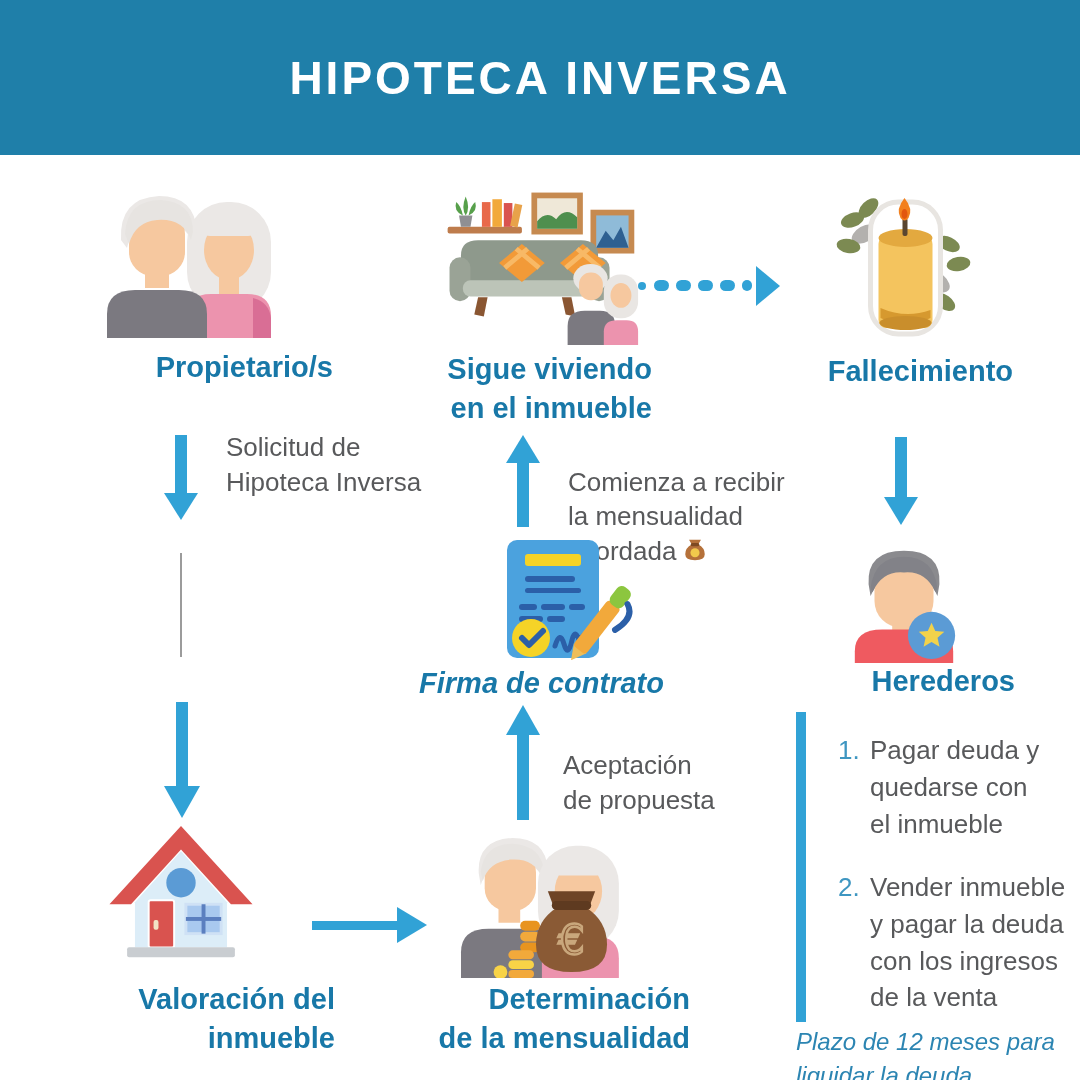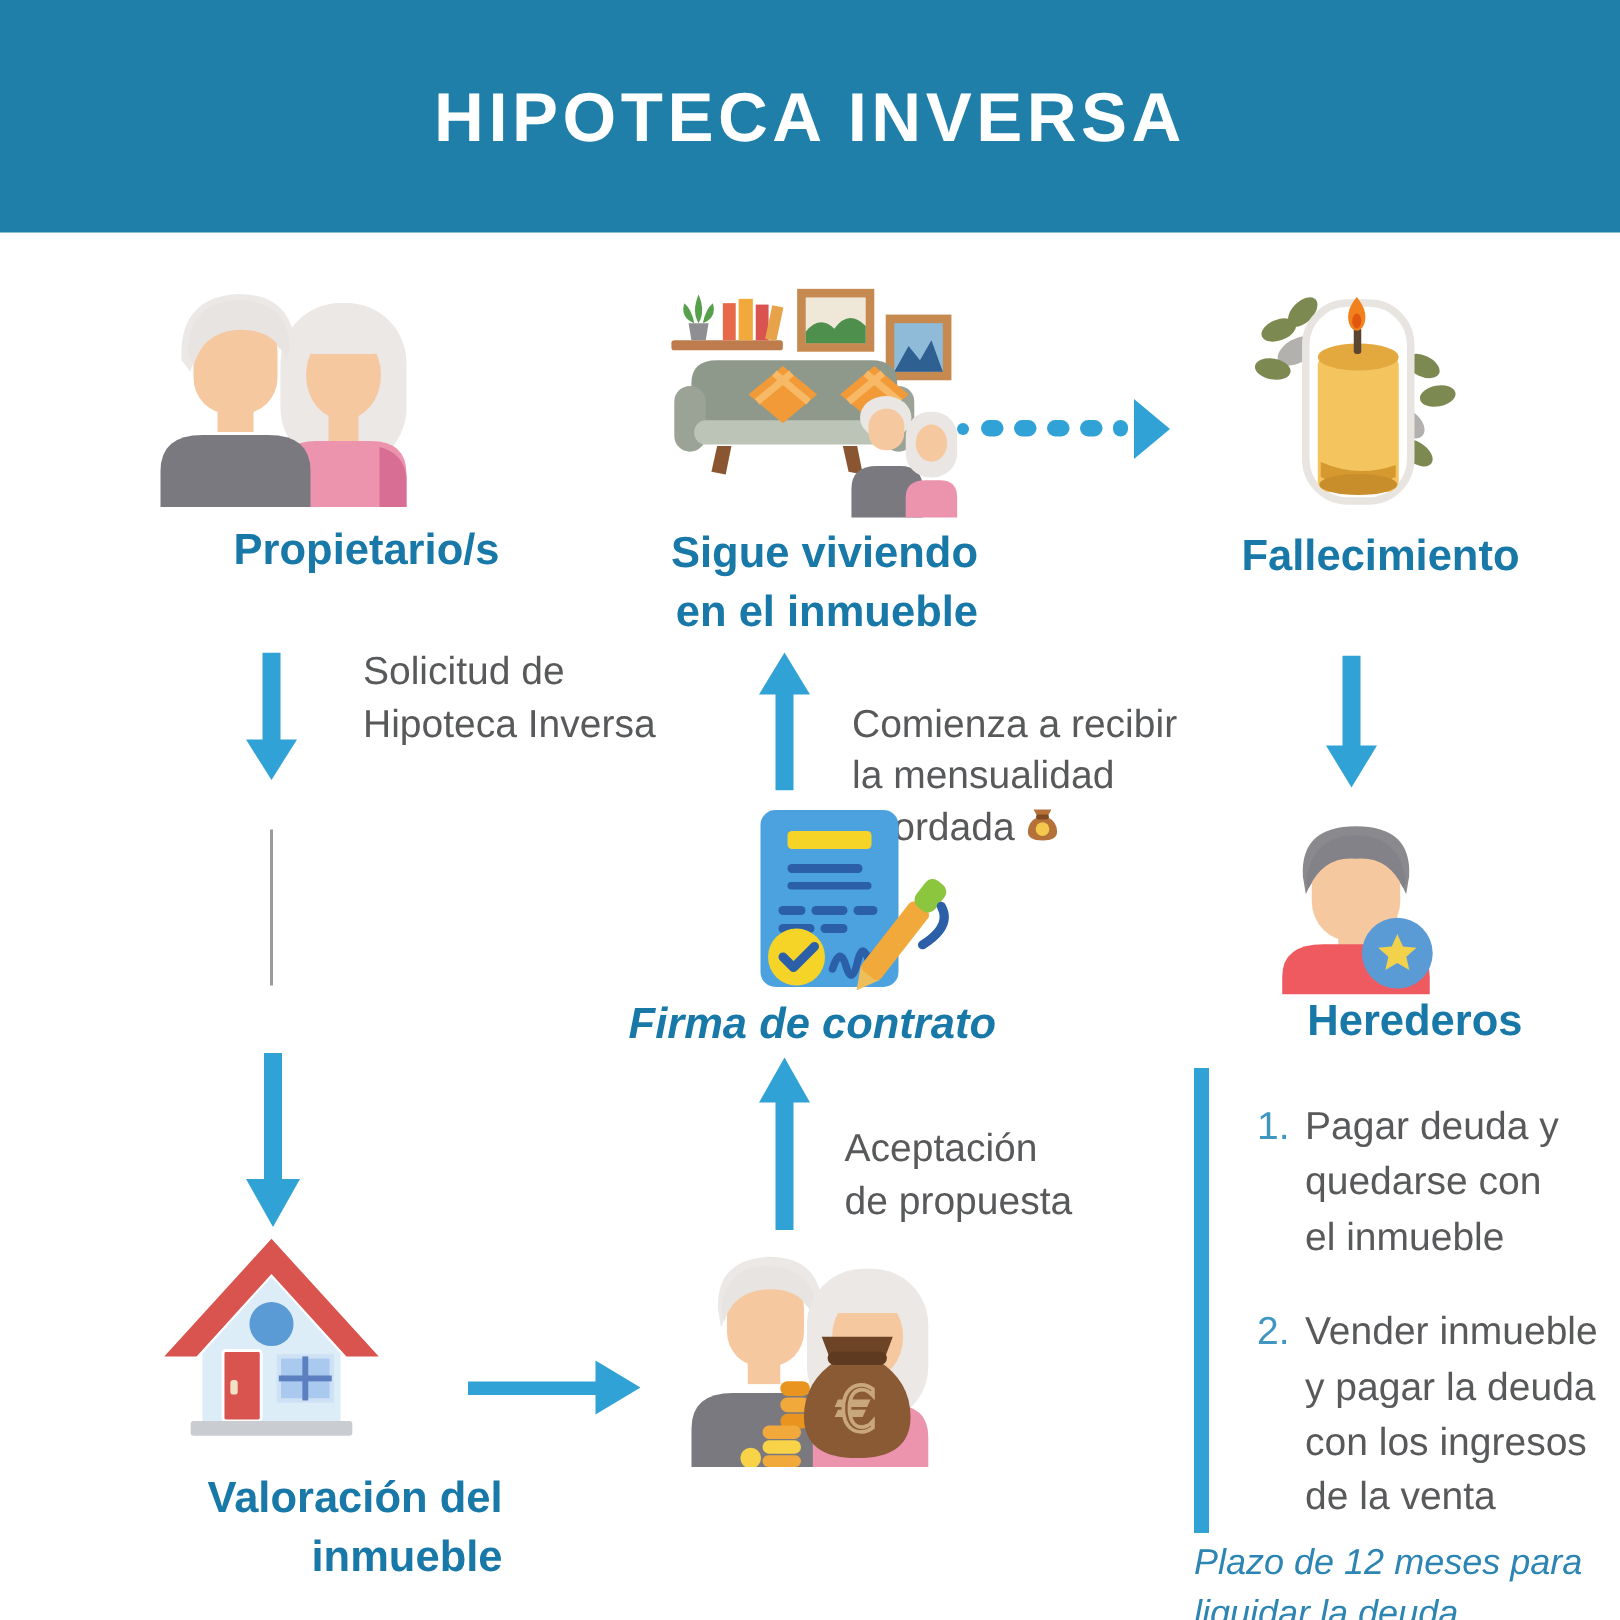--- a/index.html
+++ b/index.html
@@ -128,21 +128,21 @@
     </svg>
   </div>
   <div class="abs node-label" style="left:793px;top:352px;width:220px;">Fallecimiento</div>
 
   <div class="abs" style="left:164px;top:435px;width:34px;height:85px;">
     <svg width="34" height="85" viewBox="0 0 34 85">
       <rect x="11" y="0" width="12" height="62" fill="#31A2D6"></rect>
       <polygon points="0,58 34,58 17,85" fill="#31A2D6"></polygon>
     </svg>
   </div>
-  <div class="abs edge-label" style="left:226px;top:430px;width:215px;margin-left:16px;">Solicitud de
+  <div class="abs edge-label" style="left:226px;top:430px;width:215px;">Solicitud de
 Hipoteca Inversa</div>
 
   <div class="abs" style="left:506px;top:435px;width:34px;height:92px;">
     <svg width="34" height="92" viewBox="0 0 34 92">
       <polygon points="17,0 0,28 34,28" fill="#31A2D6"></polygon>
       <rect x="11" y="24" width="12" height="68" fill="#31A2D6"></rect>
     </svg>
   </div>
   <div class="abs edge-label" style="left:568px;top:430px;width:250px;">
     <span>Comienza a recibir
@@ -277,14 +277,16 @@
       <path d="M104 78 L98 62 L146 62 L140 78 Z" fill="#6E4426"></path>
       <path d="M108 78 Q86 92 86 116 Q86 144 122 144 Q158 144 158 116 Q158 92 136 78 Z" fill="#8A5A35"></path>
       <rect x="102" y="72" width="40" height="9" rx="4.5" fill="#5E3A20"></rect>
       <text x="122" y="126" font-size="42" font-family="DejaVu Sans, sans-serif" fill="none" stroke="#C9A77C" stroke-width="2.5" text-anchor="middle">€</text>
       <rect x="58" y="122" width="26" height="9" rx="4.5" fill="#F2A93B"></rect>
       <rect x="58" y="132" width="26" height="9" rx="4.5" fill="#F8D347"></rect>
       <rect x="58" y="142" width="26" height="8" rx="4" fill="#F2A93B"></rect>
       <circle cx="50" cy="144" r="7" fill="#F8D347"></circle>
     </svg>
   </div>
+  <div class="abs node-label" style="left:370px;top:980px;width:320px;">Determinación
+de la mensualidad</div>
 
 </div>
 
 </body></html>

